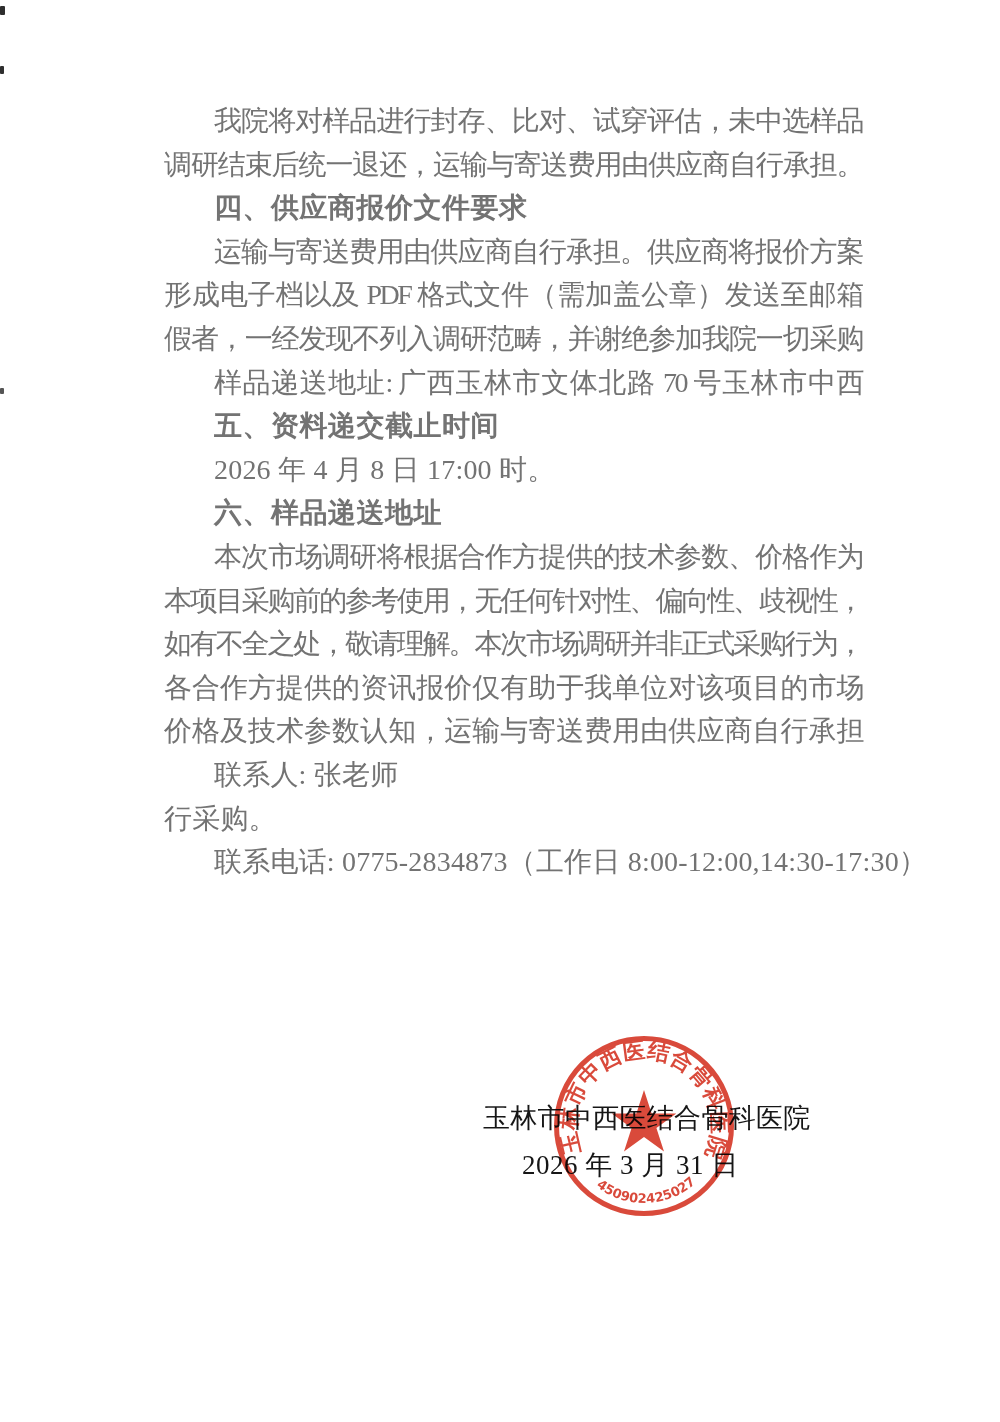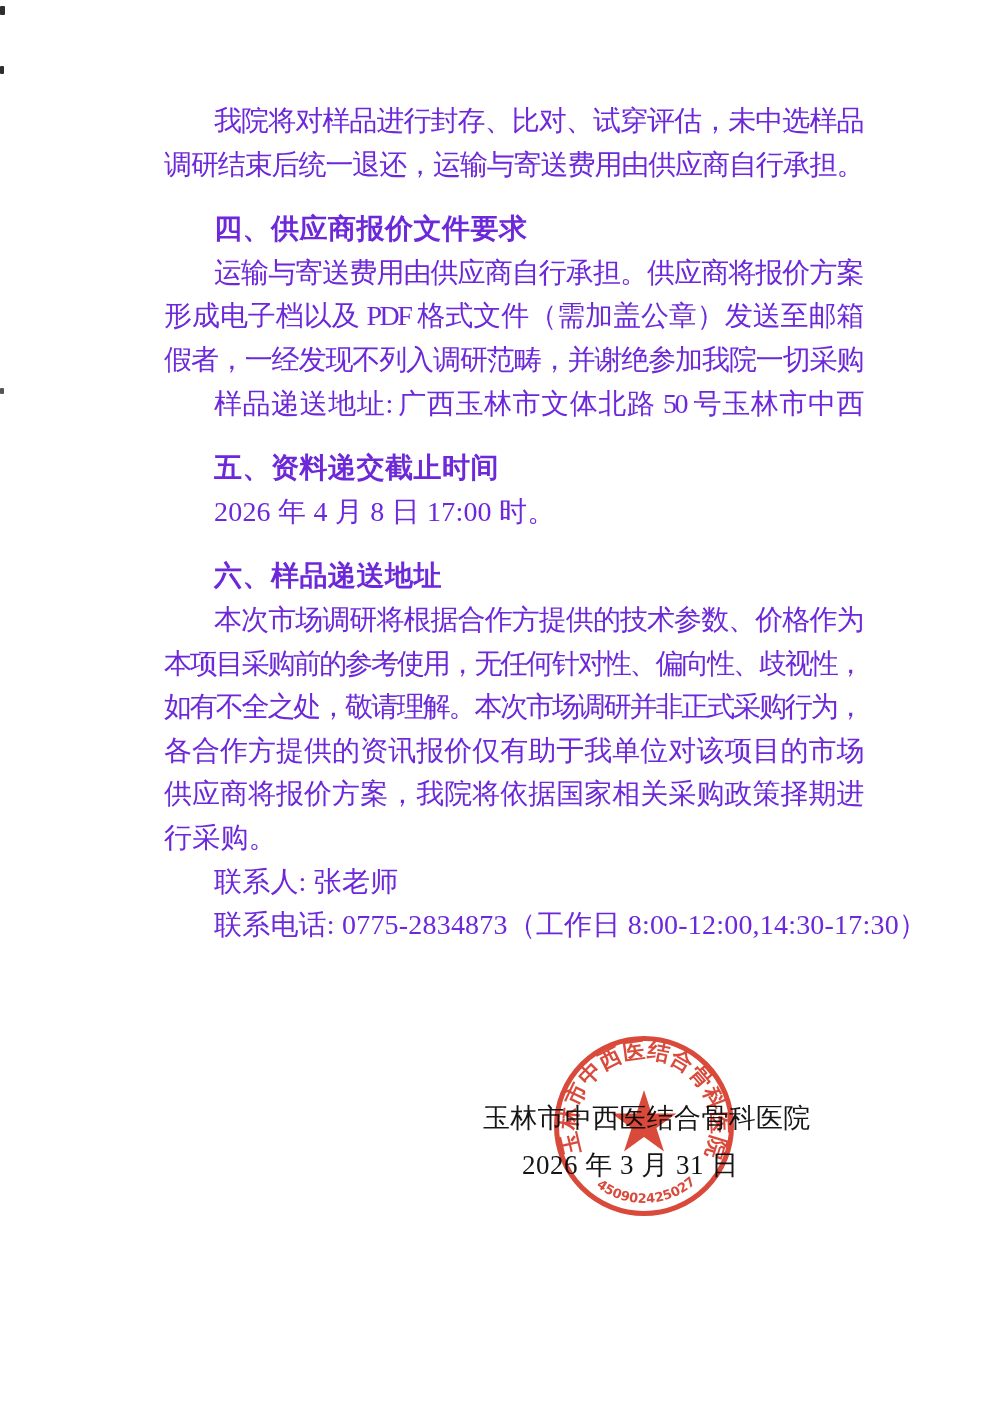--- a/index.html
+++ b/index.html
@@ -14,36 +14,35 @@
   .doc-body{
     position:absolute;
     left:164px;top:99px;width:698px;
   }
   .line{
     font-size:28px;
     line-height:43.6px;
     height:43.6px;
     letter-spacing:0.2px;
     white-space:pre;
-    color:#6d28d9;
+    color:#737373;
   }
   .line.indent{ text-indent:50px; }
   .line.full{
     white-space:normal;
     letter-spacing:-2.5px;
     text-align:justify;
     text-align-last:justify;
   }
   .line.heading{
     font-family:Liberation Serif, serif;
     font-weight:bold;
     letter-spacing:0.5px;
     font-size:28px;
     text-indent:50px;
-    margin-top:21px;
   }
   .sig-org{
     position:absolute;left:483px;top:1100px;
     font-size:27px;letter-spacing:0.3px;white-space:pre;
     z-index:2;
   }
   .sig-date{
     position:absolute;left:522px;top:1147px;
     font-size:27px;letter-spacing:0.5px;white-space:pre;
     z-index:2;
@@ -77,31 +76,31 @@
   <div class="speck s2"></div>
   <div class="speck s3"></div>
 
   <div class="doc-body">
       <div class="line indent full">我院将对样品进行封存、比对、试穿评估，未中选样品</div>
       <div class="line flush full">调研结束后统一退还，运输与寄送费用由供应商自行承担。</div>
       <div class="line heading">四、供应商报价文件要求</div>
       <div class="line indent full">运输与寄送费用由供应商自行承担。供应商将报价方案</div>
       <div class="line flush full">形成电子档以及 PDF 格式文件（需加盖公章）发送至邮箱</div>
       <div class="line flush full">假者，一经发现不列入调研范畴，并谢绝参加我院一切采购</div>
-      <div class="line indent full">样品递送地址: 广西玉林市文体北路 50 号玉林市中西</div>
+      <div class="line indent full">样品递送地址: 广西玉林市文体北路 70 号玉林市中西</div>
       <div class="line heading">五、资料递交截止时间</div>
       <div class="line indent">2026 年 4 月 8 日 17:00 时。</div>
       <div class="line heading">六、样品递送地址</div>
       <div class="line indent full">本次市场调研将根据合作方提供的技术参数、价格作为</div>
       <div class="line flush full">本项目采购前的参考使用，无任何针对性、偏向性、歧视性，</div>
       <div class="line flush full">如有不全之处，敬请理解。本次市场调研并非正式采购行为，</div>
       <div class="line flush full">各合作方提供的资讯报价仅有助于我单位对该项目的市场</div>
-      <div class="line flush full">供应商将报价方案，我院将依据国家相关采购政策择期进</div>
+      <div class="line flush full">价格及技术参数认知，运输与寄送费用由供应商自行承担</div>
+      <div class="line indent">联系人: 张老师</div>
       <div class="line flush">行采购。</div>
-      <div class="line indent">联系人: 张老师</div>
       <div class="line indent">联系电话: 0775-2834873（工作日 8:00-12:00,14:30-17:30）</div>
     </div>
 
   <div class="sig-org">玉林市中西医结合骨科医院</div>
   <div class="sig-date">2026 年 3 月 31 日</div>
 
   <svg class="seal" viewBox="0 0 190 190" xmlns="http://www.w3.org/2000/svg">
     <circle cx="95" cy="95" r="87.5" fill="none" stroke="#d63a2a" stroke-width="5"></circle>
     <polygon fill="#d63a2a" points="95,59 102.6,82.5 127.3,82.5 107.4,97 115,120.5 95,106 75,120.5 82.6,97 62.7,82.5 87.4,82.5"></polygon>
     <path id="seal-name-arc" d="M 33.4 123.7 A 68 68 0 1 1 156.6 123.7" fill="none"></path>

